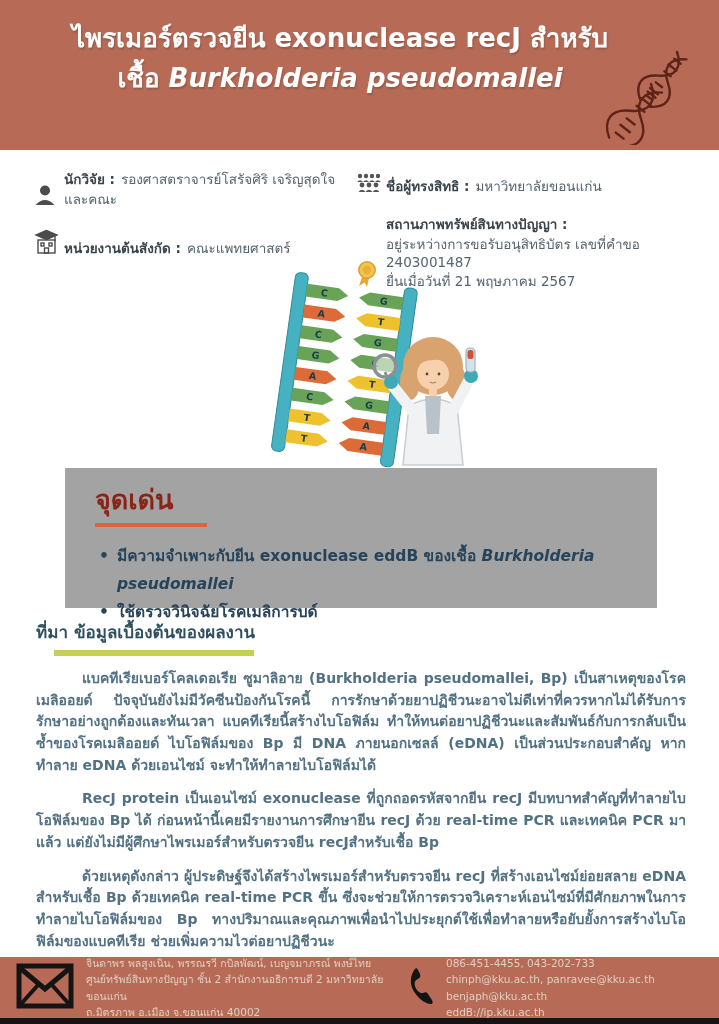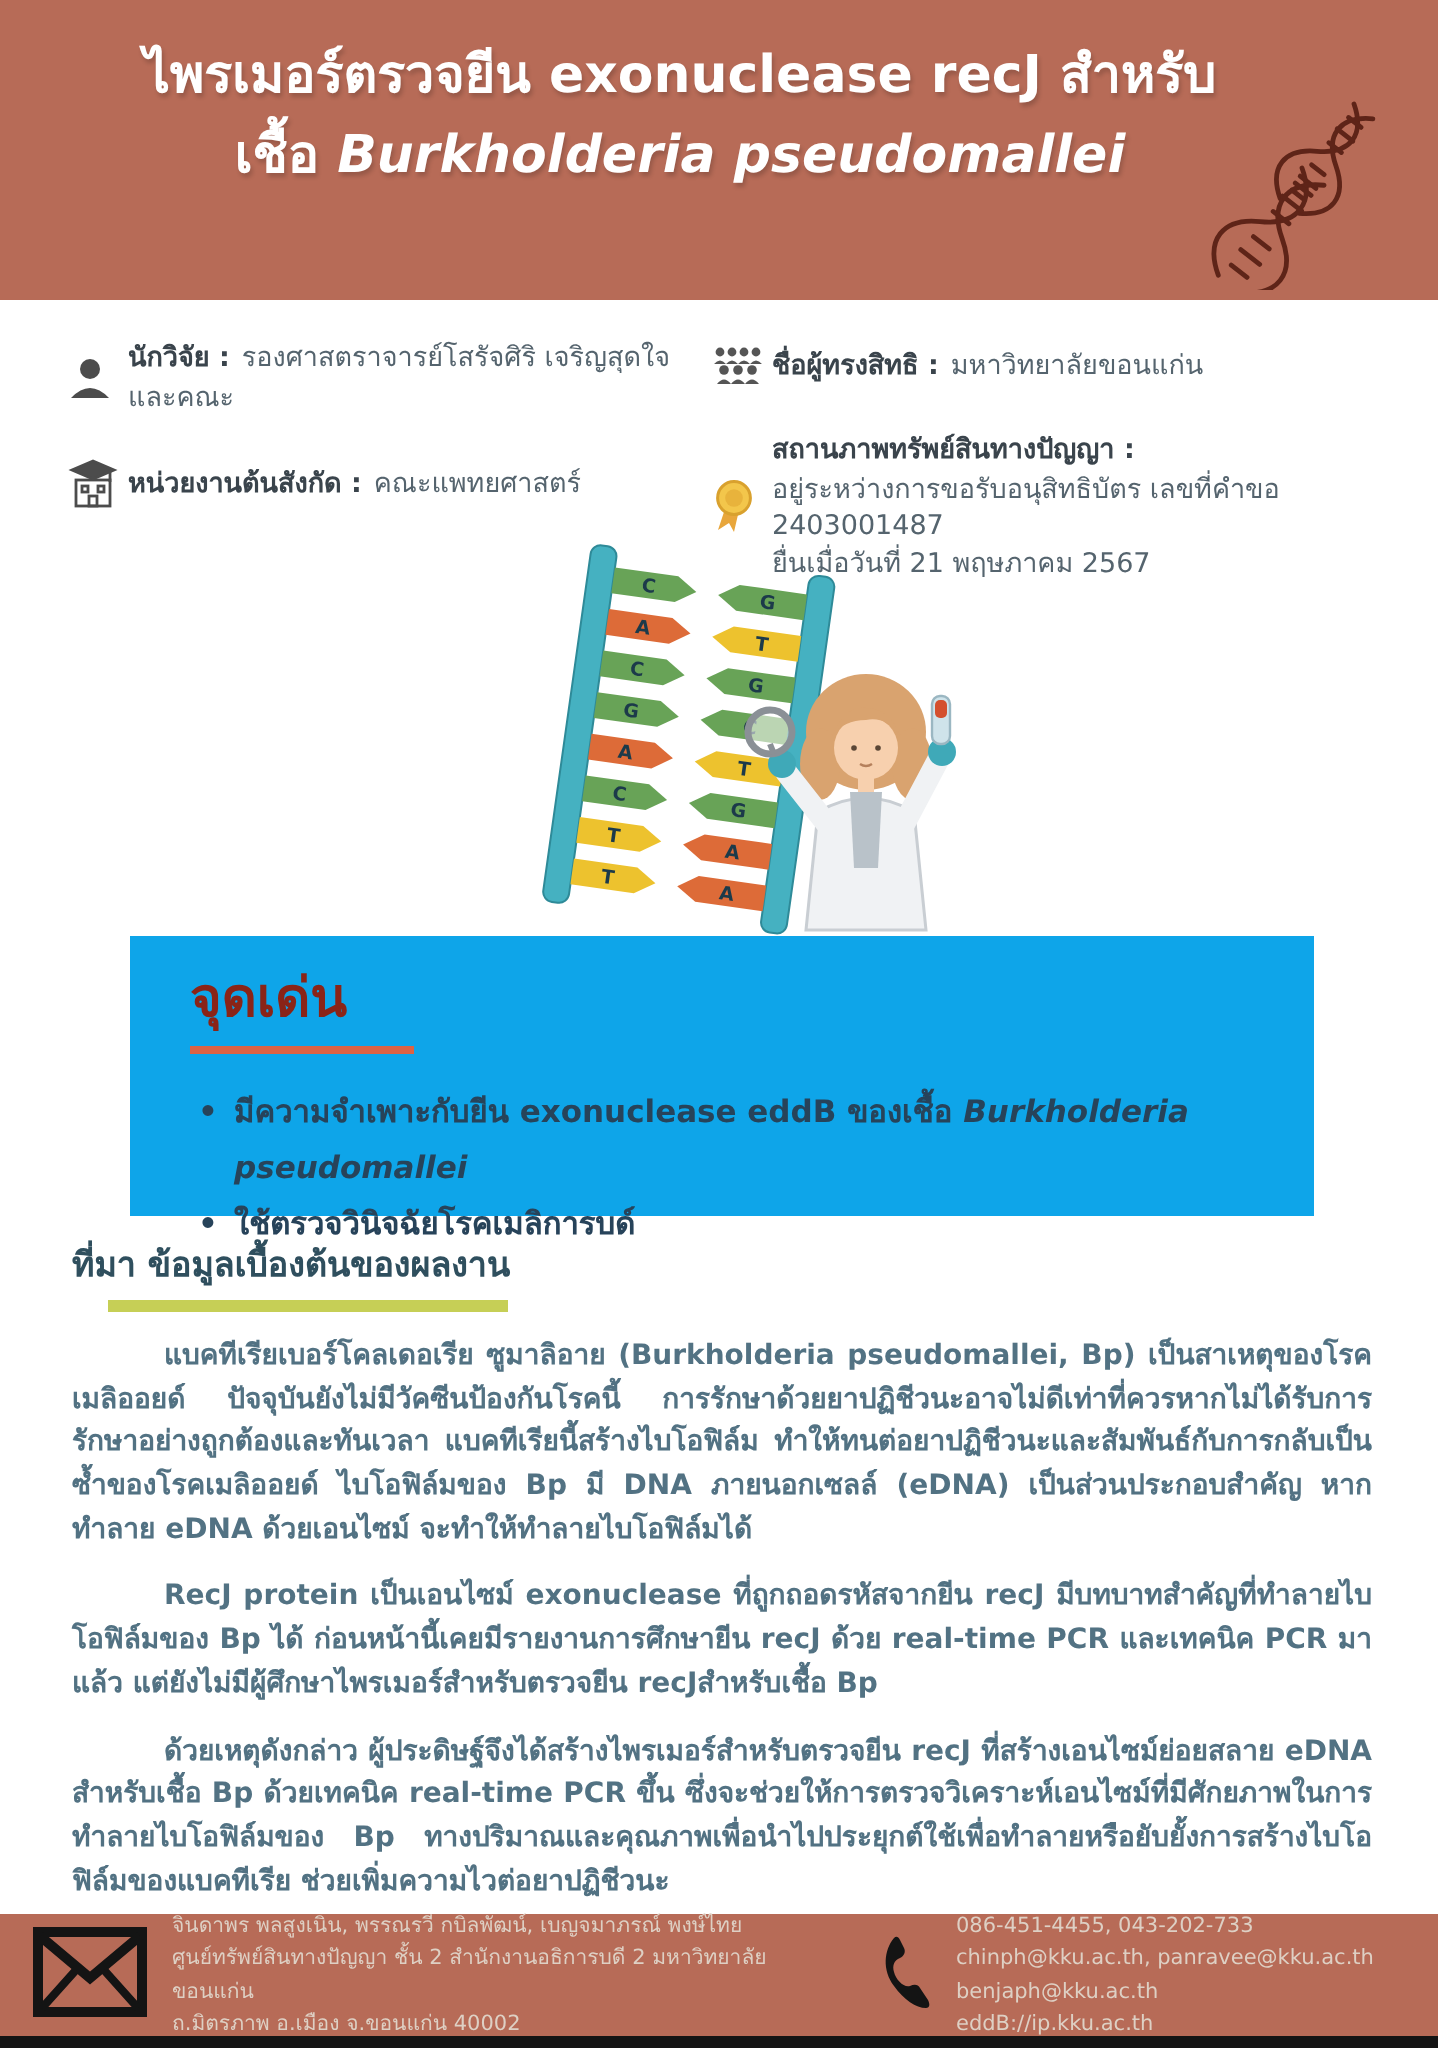--- a/index.html
+++ b/index.html
@@ -12,51 +12,51 @@
   .header-title { position:absolute; top:18px; left:0; width:680px; text-align:center;
     color:#ffffff; font-weight:bold; font-size:26px; line-height:1.55;
     text-shadow:1px 2px 2px rgba(0,0,0,0.18); }
   .header-title i { font-style:italic; }
   .dna-doodle { position:absolute; top:50px; right:10px; }
 
   
   .info-col { position:absolute; color:#4a5a64; font-size:13.5px; }
   .info-left { top:170px; left:34px; width:320px; }
   .info-right { top:170px; left:356px; width:348px; }
-  .info-row { display:flex; align-items:center; margin-bottom:18px; }
+  .info-row { display:flex; align-items:flex-end; margin-bottom:18px; }
   .info-icon { flex:0 0 30px; padding-top:2px; }
   .info-label { font-weight:bold; color:#3a444c; margin-right:6px; white-space:nowrap; }
   .info-value { color:#55646e; }
   .info-text { line-height:1.45; }
   .ip-lines { color:#55646e; line-height:1.4; }
 
   
   .illustration { position:absolute; top:258px; left:0; width:719px; height:210px; }
 
   
   .highlights { position:absolute; top:468px; left:65px; width:592px; height:140px;
-    background:#0ea5e9; padding:16px 26px 10px 30px; }
+    background:#a3a3a3; padding:16px 26px 10px 30px; }
   .highlights-title { color:#8a2417; font-size:27px; font-weight:bold; line-height:1.2; }
   .highlights-underline { width:112px; height:4px; background:#dd6243; margin-top:7px; }
   .highlights-list { list-style:none; margin-top:16px; }
   .highlights-list li { position:relative; padding-left:22px; color:#27435a; font-weight:bold;
     font-size:15.5px; line-height:1.8; }
   .highlights-list li::before { content:"•"; position:absolute; left:4px; color:#27435a; }
   .highlights-list i { font-style:italic; }
 
   
   .origin { position:absolute; top:618px; left:36px; width:650px; }
   .origin-heading { color:#2f4f5e; font-size:17px; font-weight:bold; }
   .origin-bar { width:200px; height:6px; background:#c6cf56; margin:5px 0 8px 18px; }
   .origin p { color:#527283; font-size:14px; line-height:1.55; text-align:justify;
     text-indent:46px; margin-top:12px;font-weight:bold; }
 
   
   .footer { position:absolute; top:957px; left:0; width:719px; height:61px; background:#b76b57;
-    display:flex; align-items:center;gap:32px; }
+    display:flex; align-items:center; }
   .footer-col { display:flex; align-items:center; }
   .footer-col.left { margin-left:16px; width:392px; }
   .footer-col.right { flex:1; }
   .footer-text { color:#ded0c4; font-size:10.5px; line-height:1.55; margin-left:12px; }
   .black-strip { position:absolute; bottom:0; left:0; width:719px; height:6px; background:#141414; }
 </style>
 </head>
 <body>
 
 <div id="page">

